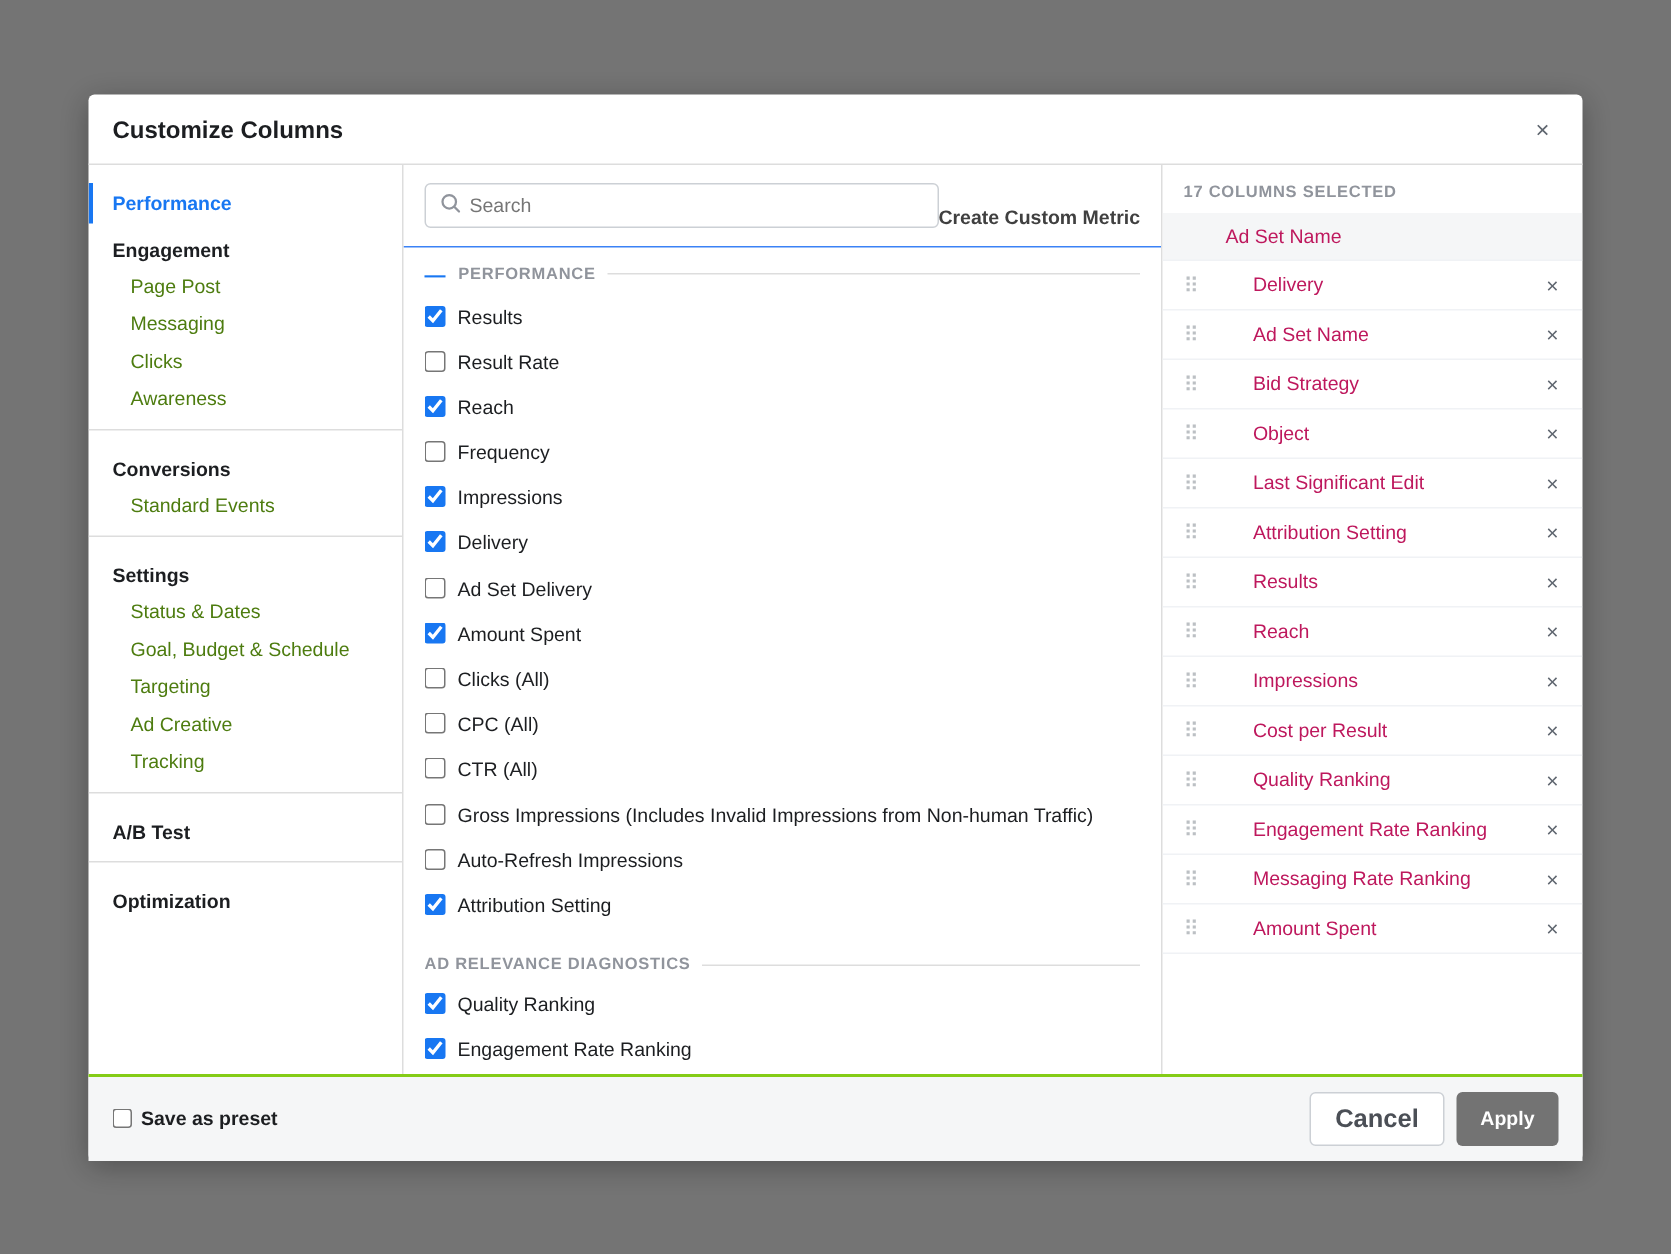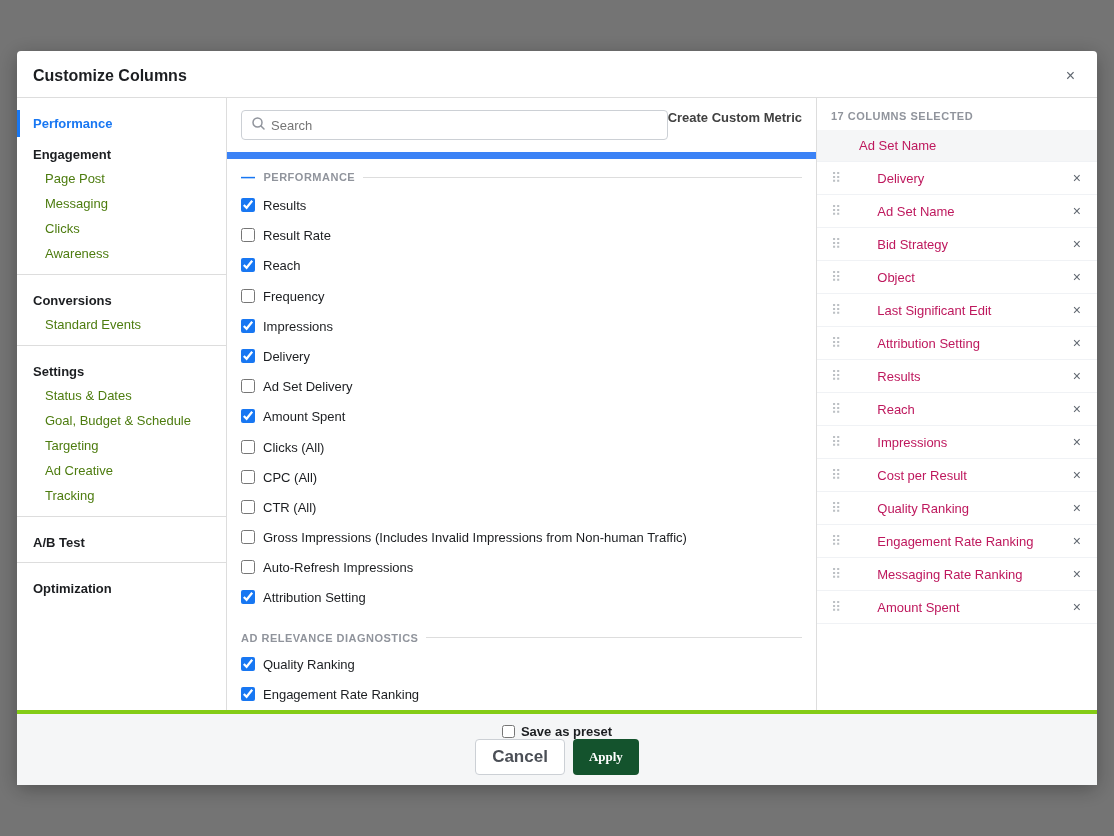--- a/index.html
+++ b/index.html
@@ -16,21 +16,21 @@
       background: rgba(0,0,0,0.5);
       position: fixed;
       inset: 0;
       display: flex;
       align-items: center;
       justify-content: center;
     }
     .modal {
       background: #fff;
       border-radius: 4px;
-      width: 1080px;
+      width: 996px;
       max-height: 820px;
       display: flex;
       flex-direction: column;
       box-shadow: 0 4px 20px rgba(0,0,0,0.3);
     }
     .modal-header {
       display: flex;
       align-items: center;
       justify-content: space-between;
       padding: 14px 16px 10px 16px;
@@ -93,23 +93,23 @@
     
     .center-panel {
       flex: 1;
       display: flex;
       flex-direction: column;
       overflow: hidden;
       border-right: 1px solid #ddd;
     }
     .search-bar {
       display: flex;
-      align-items: flex-start;
+      align-items: flex-end;
       padding: 12px 14px;
-      border-bottom: 7px solid #3b82f6;
+      border-bottom: 1px solid #3b82f6;
       gap: 0;
     }
     .search-input-wrapper {
       flex: 1;
       display: flex;
       align-items: center;
       border: 1px solid #ccd0d5;
       border-radius: 4px;
       padding: 6px 10px;
       gap: 6px;
@@ -226,23 +226,22 @@
       font-size: 14px;
       padding: 0 2px;
       line-height: 1;
     }
     
     .modal-footer {
       display: flex;
       align-items: center;
       justify-content: space-between;
       padding: 10px 16px;
-      border-top: 4px solid #84cc16;
+      border-top: 2px solid #84cc16;
       background: #f5f6f7;
-      flex-direction: column;
     }
     .save-preset {
       display: flex;
       align-items: center;
       gap: 6px;
     }
     .save-preset input[type="checkbox"] {
       accent-color: #1877f2;
     }
     .save-preset-label {
@@ -259,28 +258,27 @@
       background: #fff;
       border: 1px solid #ccd0d5;
       border-radius: 4px;
       font-size: 17px;
       font-weight: 600;
       color: #4b4f56;
       cursor: pointer;
     }
     .btn-apply {
       padding: 7px 16px;
-      background: #14532d;
+      background: #737373;
       border: none;
       border-radius: 4px;
       font-size: 13px;
       font-weight: 600;
       color: #fff;
       cursor: pointer;
-      font-family: Liberation Serif, serif;
     }
   </style>
 </head>
 <body>
 
 <div class="modal-overlay">
   <div class="modal">
 
     <div class="modal-header">
       <span class="modal-title">Customize Columns</span>

